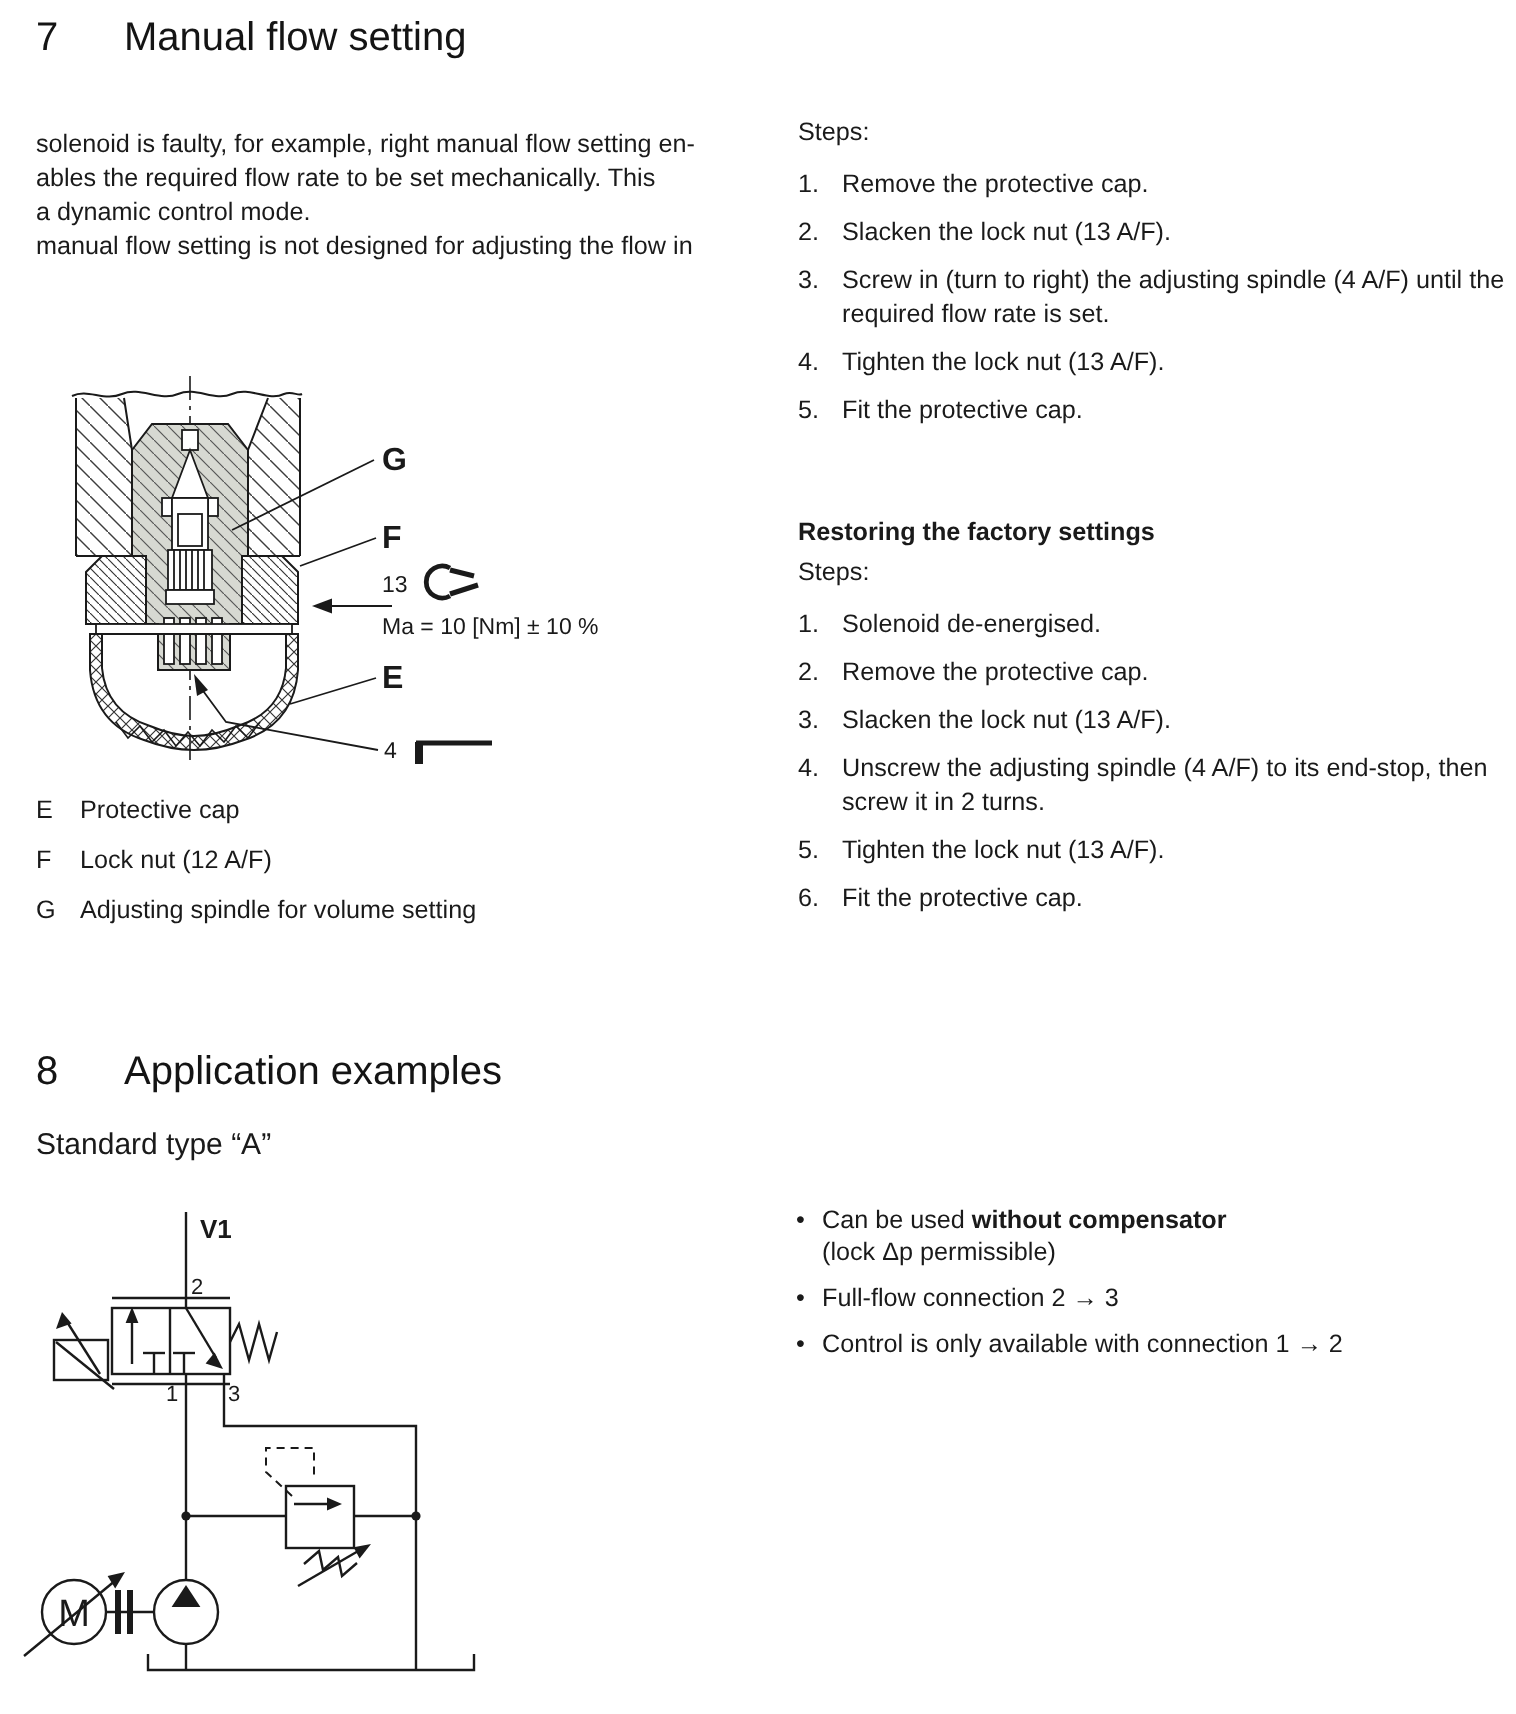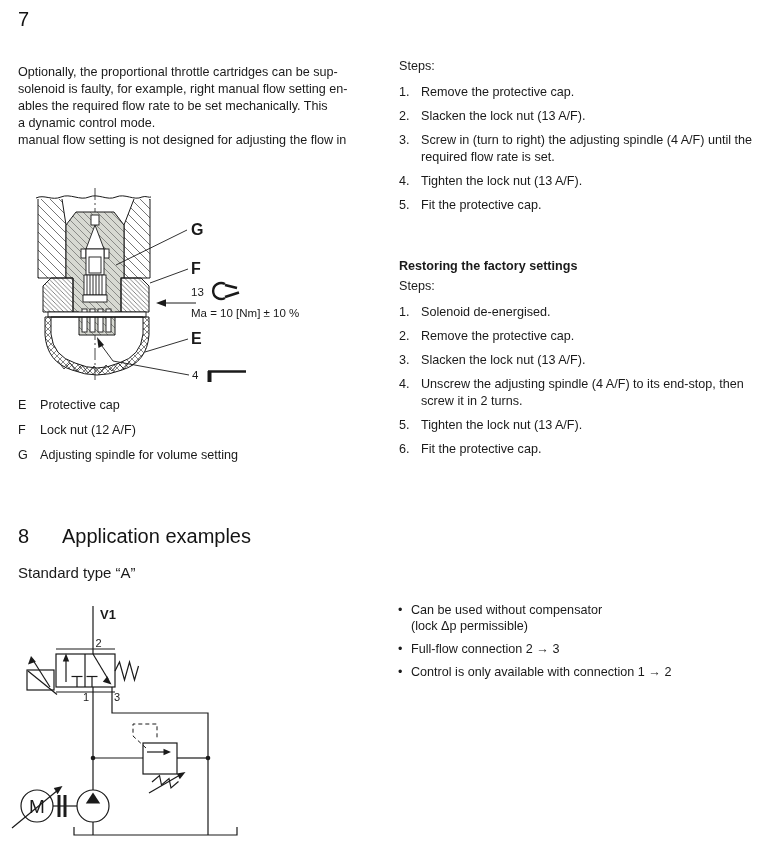--- a/index.html
+++ b/index.html
@@ -16,38 +16,38 @@
   .steps-label{margin-bottom:9px}
   .step{display:flex;margin-bottom:7px}
   .step .num{flex:0 0 22px}
   .legend{position:absolute;left:18px;top:397px;font-size:12.6px;line-height:17px}
   .leg-row{display:flex;margin-bottom:8px}
   .leg-key{flex:0 0 22px}
   .subtitle{position:absolute;left:18px;top:564px;font-size:15px}
   .bullets{position:absolute;left:398px;top:602px;width:354px;font-size:12.6px;line-height:16px}
   .bullet-item{display:flex;margin-bottom:7px}
   .bullet-marker{flex:0 0 13px}
-  .bullet-item b{font-weight:normal}
+  .bullet-item b{font-weight:bold}
   svg{position:absolute}
   svg text{font-family:"Liberation Sans",sans-serif;fill:#1a1a1a}
   .lbl{font-size:16px;font-weight:bold}
   .sm{font-size:11.5px}
   .port{font-size:11px}
   .vlab{font-size:13px;font-weight:bold}
   .mlab{font-size:19px}
 </style>
 </head>
 <body>
 
 <header class="sec-head" style="top:7px">
   <span class="sec-num">7</span>
+  <span class="sec-title">Manual flow setting</span>
 </header>
 
 <div class="intro">
-  <div><span>Optionally, the proportional throttle cartridges can be sup-</span><b></b></div>
   <div><span>solenoid is faulty, for example, right manual flow setting en-</span><b></b></div>
   <div><span>ables the required flow rate to be set mechanically. </span><b>This</b></div>
   <div><span></span><b>a dynamic control mode.</b></div>
   <div><span></span><b>manual flow setting is not designed for adjusting the flow in</b></div>
 </div>
 
 <section class="proc" style="top:58px">
   <div class="steps-label">Steps:</div>
   <div class="step">
       <span class="num">1.</span>

